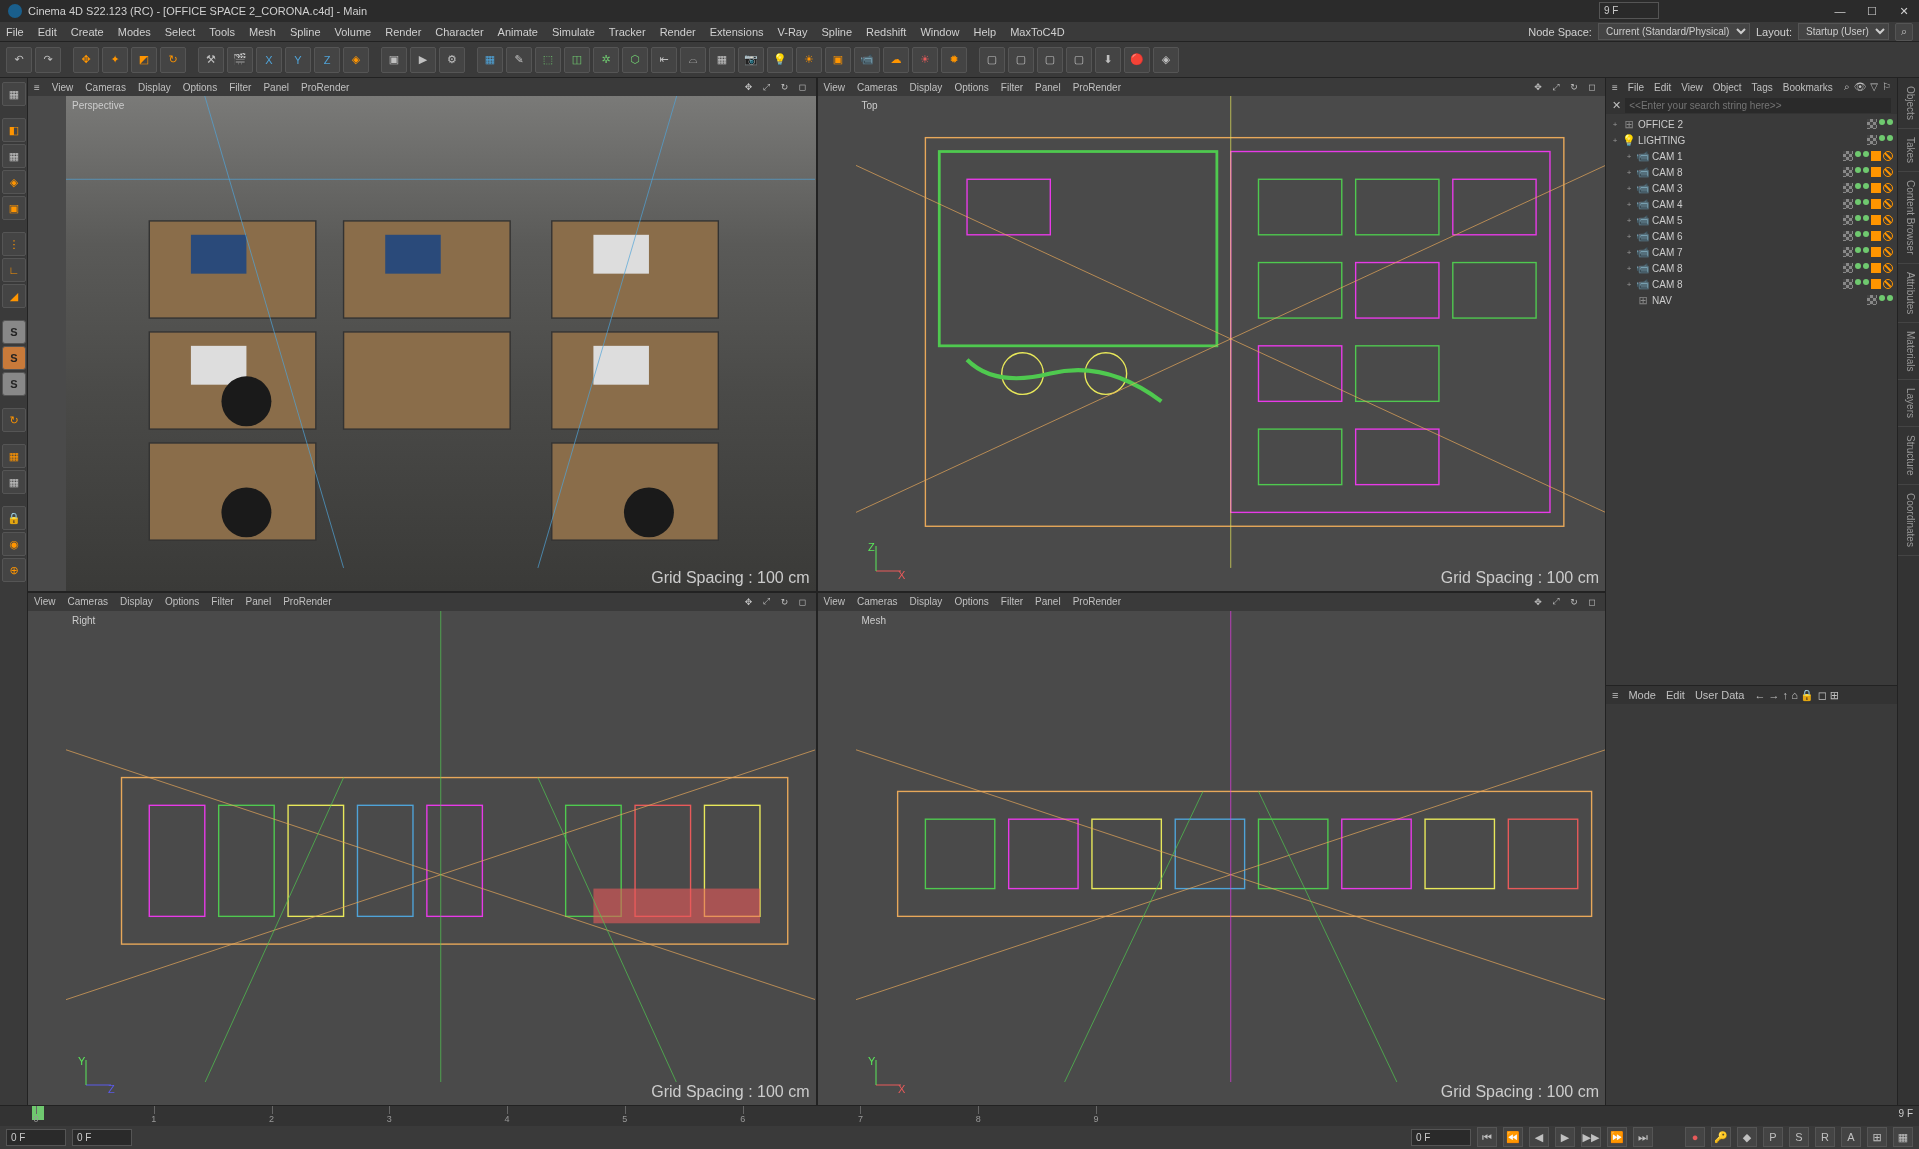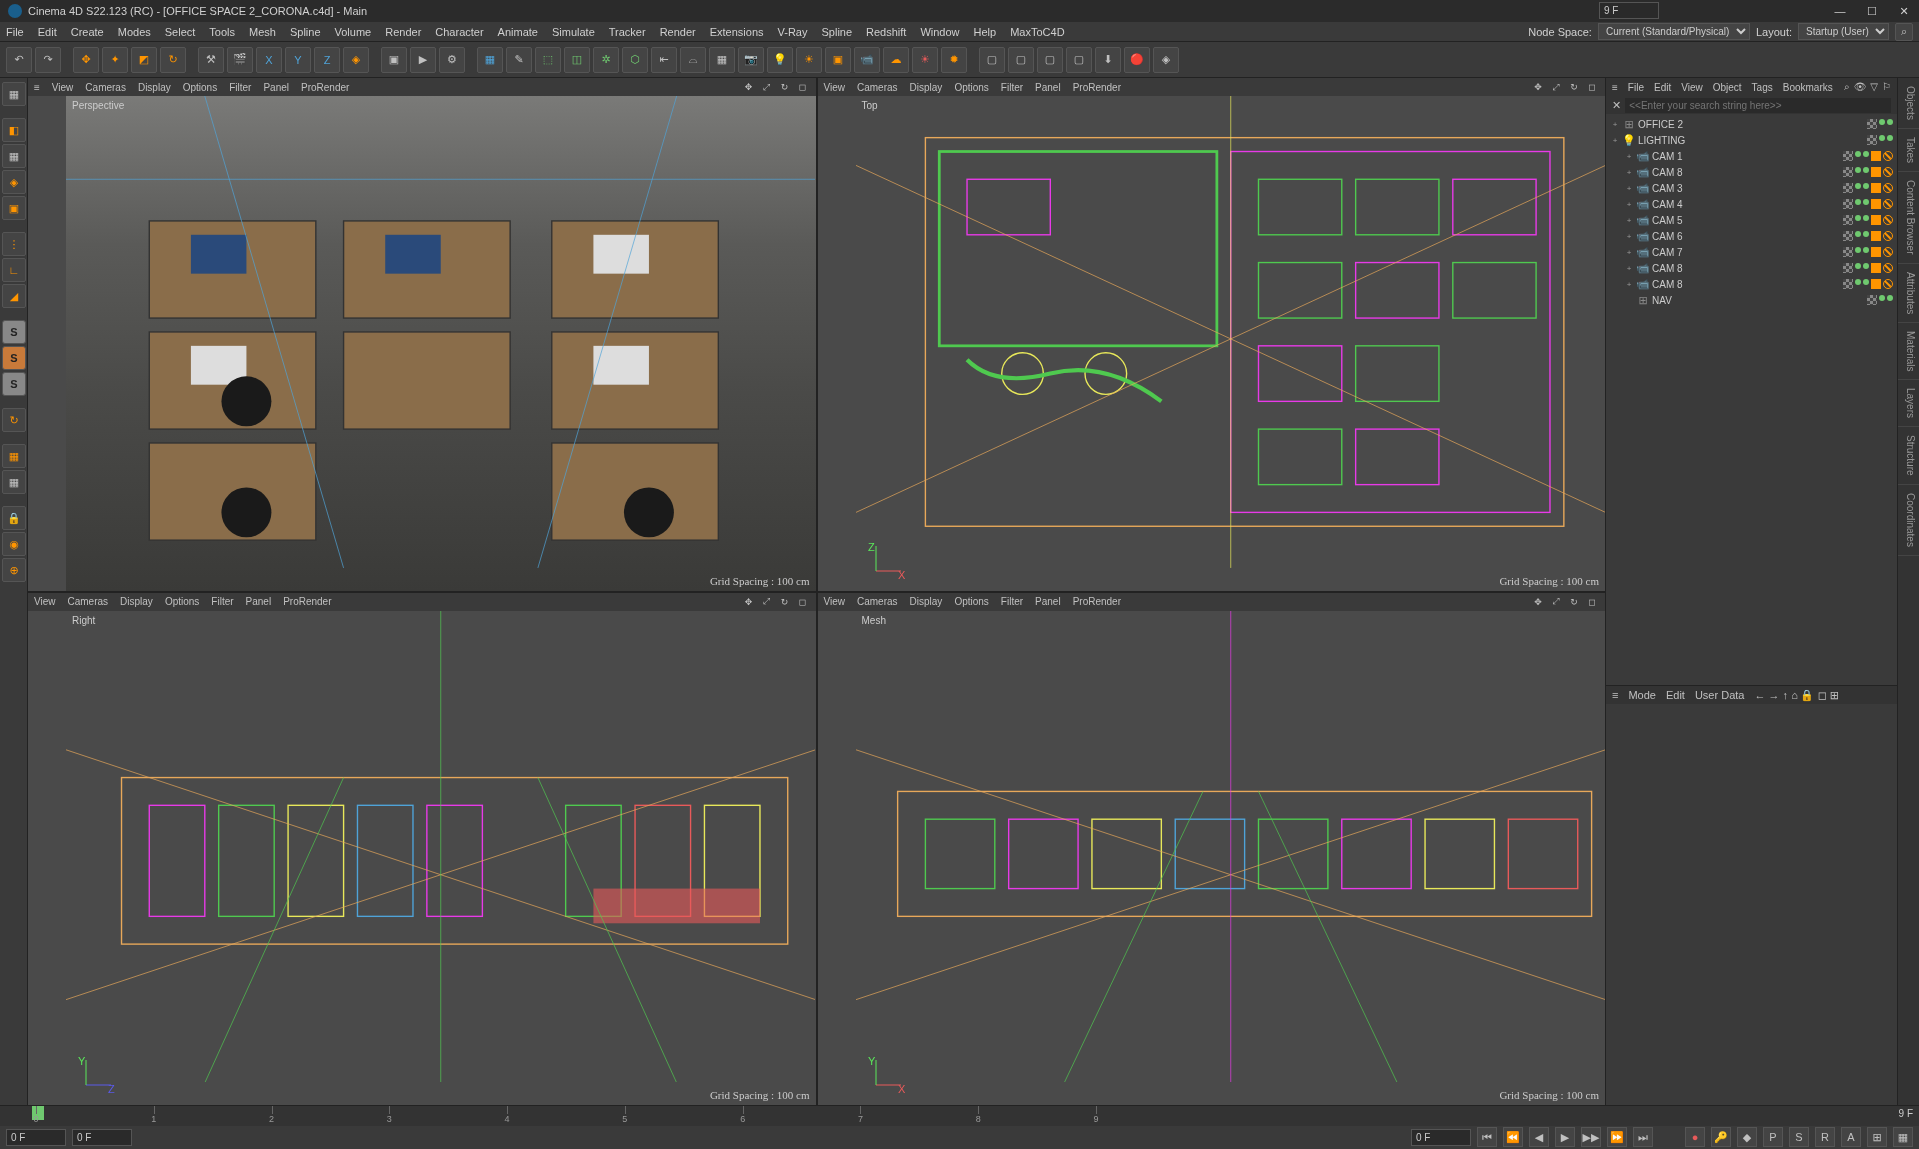--- a/index.html
+++ b/index.html
@@ -27,21 +27,21 @@
 .lt-btn.orange { color: #ff9500; }
 .lt-btn.s-badge { background: #888; color: #222; font-weight: bold; border-radius: 3px; }
 .viewports { flex: 1; display: grid; grid-template-columns: 1fr 1fr; grid-template-rows: 1fr 1fr; gap: 2px; background: #222; }
 .viewport { background: #4a4a4a; display: flex; flex-direction: column; position: relative; }
 .vp-menu { height: 18px; background: #3a3a3a; display: flex; align-items: center; padding: 0 6px; gap: 12px; }
 .vp-menu span { cursor: pointer; font-size: 10px; }
 .vp-menu .vp-right { margin-left: auto; display: flex; gap: 4px; }
 .vp-menu .vp-icon { width: 14px; height: 14px; cursor: pointer; display: flex; align-items: center; justify-content: center; font-size: 9px; }
 .vp-canvas { flex: 1; position: relative; overflow: hidden; margin-left: 38px; }
 .vp-label { position: absolute; top: 4px; left: 6px; font-size: 10px; color: #ccc; z-index: 10; }
-.vp-grid-label { position: absolute; bottom: 4px; right: 6px; font-size: 11px; color: #ccc; z-index: 10; font-family: Liberation Serif, serif; }
+.vp-grid-label { position: absolute; bottom: 4px; right: 6px; font-size: 16px; color: #ccc; z-index: 10; }
 .vp-axis { position: absolute; bottom: 10px; left: 10px; width: 40px; height: 40px; z-index: 10; }
 .perspective-bg { background: linear-gradient(180deg, #7a7a78 0%, #5a5a58 30%, #4a4a48 60%, #3a3a38 100%); }
 .wireframe-bg { background: #4a4a4a; }
 .wire-overlay { position: absolute; inset: 0; }
 .right-panel { width: 292px; background: #3a3a3a; border-left: 1px solid #222; display: flex; flex-direction: column; }
 .rp-menu { height: 18px; display: flex; align-items: center; padding: 0 6px; gap: 10px; background: #333; }
 .rp-menu span { cursor: pointer; font-size: 10px; }
 .rp-menu .rp-right { margin-left: auto; display: flex; gap: 4px; }
 .rp-search { height: 18px; display: flex; align-items: center; padding: 0 6px; background: #333; gap: 4px; }
 .rp-search input { flex: 1; background: #2a2a2a; border: none; color: #888; font-size: 10px; padding: 2px 4px; }

